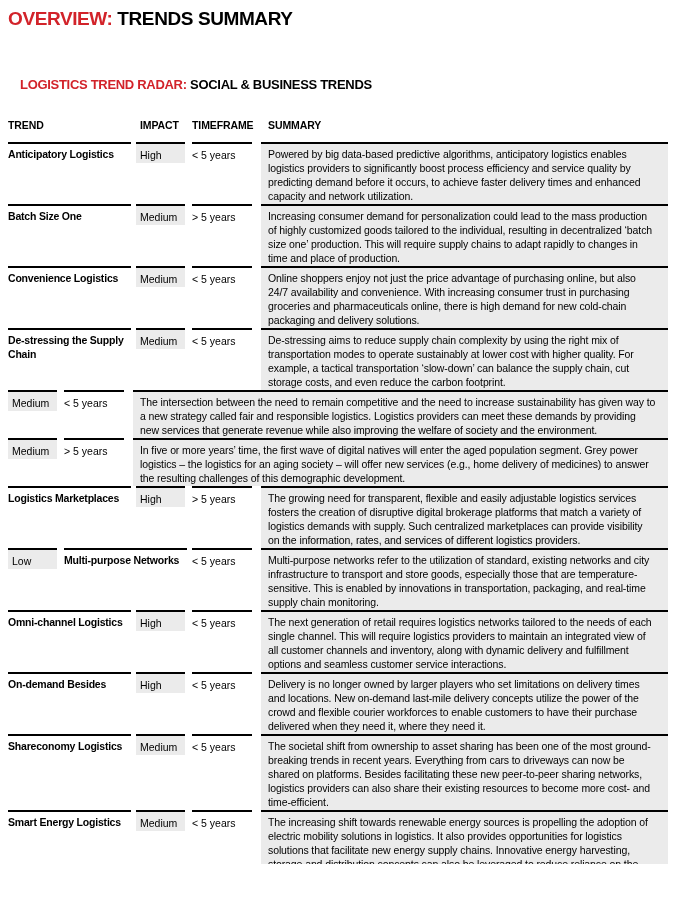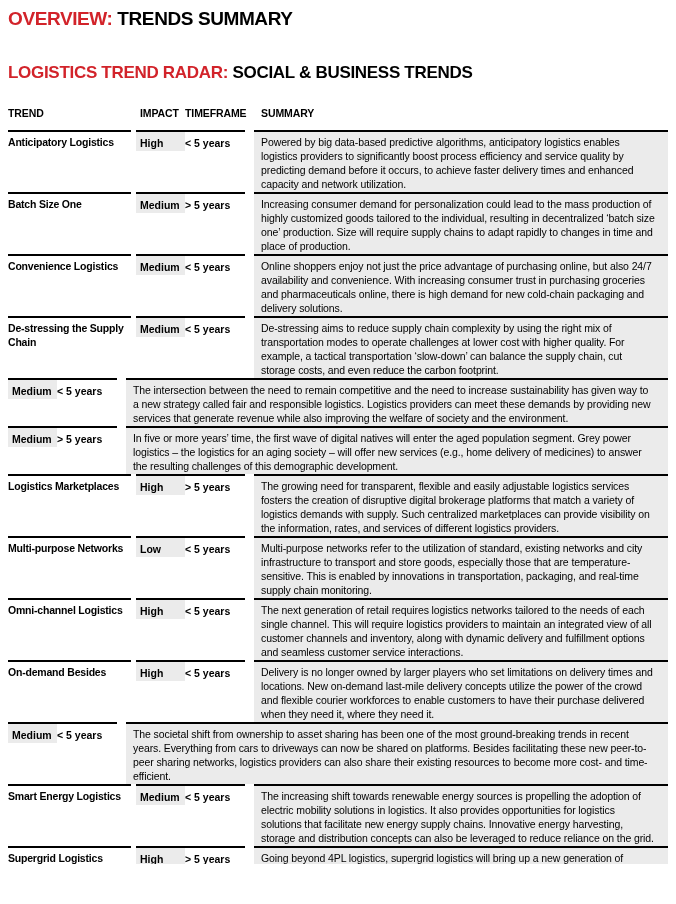--- a/index.html
+++ b/index.html
@@ -20,36 +20,36 @@
   .doc-title {
     margin: 0;
     padding-top: 9px;
     font-size: 19px;
     line-height: 20px;
     font-weight: 700;
     letter-spacing: -0.4px;
   }
   .doc-title .red, .section-title .red { color: #D2232A; }
   .section-title {
-    margin: 0;
+    margin: 12px;
     padding-top: 35px;
-    font-size: 17px;
+    font-size: 13px;
     line-height: 18px;
     font-weight: 700;
     letter-spacing: -0.3px;
   }
   .trend-table {
     margin-top: 25px;
   }
   .t-row, .t-head {
     display: flex;
     align-items: flex-start;
   }
   .c-trend   { width: 123px; margin-right: 5px; box-sizing: border-box; }
-  .c-impact  { width: 49px;  margin-right: 0; box-sizing: border-box; padding-left: 4px; }
+  .c-impact  { width: 49px;  margin-right: 7px; box-sizing: border-box; padding-left: 4px; }
   .c-time    { width: 60px;  margin-right: 9px; box-sizing: border-box; }
   .c-summary { flex: 1; box-sizing: border-box; padding-left: 7px; padding-right: 12px; }
   .t-head .hc {
     font-size: 10.5px;
     font-weight: 700;
     letter-spacing: -0.1px;
     padding-bottom: 11px;
   }
   .t-row .cell {
     border-top: 2px solid #000000;
@@ -63,21 +63,21 @@
     padding-bottom: 5px;
   }
   .t-row .c-impact, .t-row .c-summary { background: #EBEBEB; }
   .t-row .c-trend {
     font-weight: 700;
     line-height: 13.5px;
     letter-spacing: -0.2px;
     padding-top: 4px;
   }
   .t-row .c-impact, .t-row .c-time {
-    font-weight: 700;
+    font-weight: 400;
     padding-top: 4px;
   }
   .t-row .c-summary { letter-spacing: -0.1px; }
 </style>
 </head>
 <body>
 
 <div class="page">
 
   <h1 class="doc-title"><span class="red">OVERVIEW:</span><span> TRENDS SUMMARY</span></h1>
@@ -96,35 +96,35 @@
     <div class="cell c-trend">Anticipatory Logistics</div>
     <div class="cell c-impact">High</div>
     <div class="cell c-time">&lt; 5 years</div>
     <div class="cell c-summary">Powered by big data-based predictive algorithms, anticipatory logistics enables logistics providers to significantly boost process efficiency and service quality by predicting demand before it occurs, to achieve faster delivery times and enhanced capacity and network utilization.</div>
   </div>
 
   <div class="t-row">
     <div class="cell c-trend">Batch Size One</div>
     <div class="cell c-impact">Medium</div>
     <div class="cell c-time">&gt; 5 years</div>
-    <div class="cell c-summary">Increasing consumer demand for personalization could lead to the mass production of highly customized goods tailored to the individual, resulting in decentralized ‘batch size one’ production. Size will require supply chains to adapt rapidly to changes in time and place of production.</div>
+    <div class="cell c-summary">Increasing consumer demand for personalization could lead to the mass production of highly customized goods tailored to the individual, resulting in decentralized ‘batch size one’ production. This will require supply chains to adapt rapidly to changes in time and place of production.</div>
   </div>
 
   <div class="t-row">
     <div class="cell c-trend">Convenience Logistics</div>
     <div class="cell c-impact">Medium</div>
     <div class="cell c-time">&lt; 5 years</div>
     <div class="cell c-summary">Online shoppers enjoy not just the price advantage of purchasing online, but also 24/7 availability and convenience. With increasing consumer trust in purchasing groceries and pharmaceuticals online, there is high demand for new cold-chain packaging and delivery solutions.</div>
   </div>
 
   <div class="t-row">
     <div class="cell c-trend">De-stressing the Supply Chain</div>
     <div class="cell c-impact">Medium</div>
     <div class="cell c-time">&lt; 5 years</div>
-    <div class="cell c-summary">De-stressing aims to reduce supply chain complexity by using the right mix of transportation modes to operate challenges at lower cost with higher quality. For example, a tactical transportation ‘slow-down’ can balance the supply chain, cut storage costs, and even reduce the carbon footprint.</div>
+    <div class="cell c-summary">De-stressing aims to reduce supply chain complexity by using the right mix of transportation modes to operate sustainably at lower cost with higher quality. For example, a tactical transportation ‘slow-down’ can balance the supply chain, cut storage costs, and even reduce the carbon footprint.</div>
   </div>
 
   <div class="t-row">
     <div class="cell c-impact">Medium</div>
     <div class="cell c-time">&lt; 5 years</div>
     <div class="cell c-summary">The intersection between the need to remain competitive and the need to increase sustainability has given way to a new strategy called fair and responsible logistics. Logistics providers can meet these demands by providing new services that generate revenue while also improving the welfare of society and the environment.</div>
   </div>
 
   <div class="t-row">
     <div class="cell c-impact">Medium</div>
@@ -133,41 +133,42 @@
   </div>
 
   <div class="t-row">
     <div class="cell c-trend">Logistics Marketplaces</div>
     <div class="cell c-impact">High</div>
     <div class="cell c-time">&gt; 5 years</div>
     <div class="cell c-summary">The growing need for transparent, flexible and easily adjustable logistics services fosters the creation of disruptive digital brokerage platforms that match a variety of logistics demands with supply. Such centralized marketplaces can provide visibility on the information, rates, and services of different logistics providers.</div>
   </div>
 
   <div class="t-row">
+    <div class="cell c-impact">Low</div>
     <div class="cell c-trend">Multi-purpose Networks</div>
-    <div class="cell c-impact">Low</div>
     <div class="cell c-time">&lt; 5 years</div>
     <div class="cell c-summary">Multi-purpose networks refer to the utilization of standard, existing networks and city infrastructure to transport and store goods, especially those that are temperature-sensitive. This is enabled by innovations in transportation, packaging, and real-time supply chain monitoring.</div>
   </div>
 
   <div class="t-row">
     <div class="cell c-trend">Omni-channel Logistics</div>
     <div class="cell c-impact">High</div>
     <div class="cell c-time">&lt; 5 years</div>
     <div class="cell c-summary">The next generation of retail requires logistics networks tailored to the needs of each single channel. This will require logistics providers to maintain an integrated view of all customer channels and inventory, along with dynamic delivery and fulfillment options and seamless customer service interactions.</div>
   </div>
 
   <div class="t-row">
     <div class="cell c-trend">On-demand Besides</div>
     <div class="cell c-impact">High</div>
     <div class="cell c-time">&lt; 5 years</div>
     <div class="cell c-summary">Delivery is no longer owned by larger players who set limitations on delivery times and locations. New on-demand last-mile delivery concepts utilize the power of the crowd and flexible courier workforces to enable customers to have their purchase delivered when they need it, where they need it.</div>
   </div>
 
   <div class="t-row">
+    <div class="cell c-trend">Shareconomy Logistics</div>
     <div class="cell c-impact">Medium</div>
     <div class="cell c-time">&lt; 5 years</div>
     <div class="cell c-summary">The societal shift from ownership to asset sharing has been one of the most ground-breaking trends in recent years. Everything from cars to driveways can now be shared on platforms. Besides facilitating these new peer-to-peer sharing networks, logistics providers can also share their existing resources to become more cost- and time-efficient.</div>
   </div>
 
   <div class="t-row">
     <div class="cell c-trend">Smart Energy Logistics</div>
     <div class="cell c-impact">Medium</div>
     <div class="cell c-time">&lt; 5 years</div>
     <div class="cell c-summary">The increasing shift towards renewable energy sources is propelling the adoption of electric mobility solutions in logistics. It also provides opportunities for logistics solutions that facilitate new energy supply chains. Innovative energy harvesting, storage and distribution concepts can also be leveraged to reduce reliance on the grid.</div>

